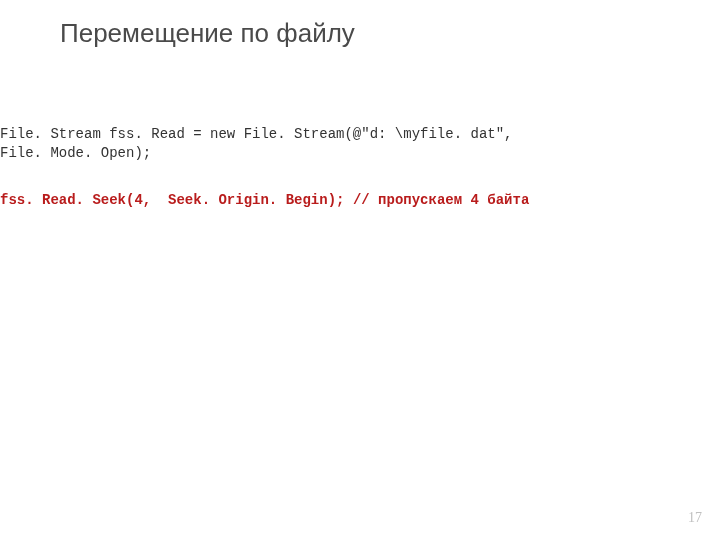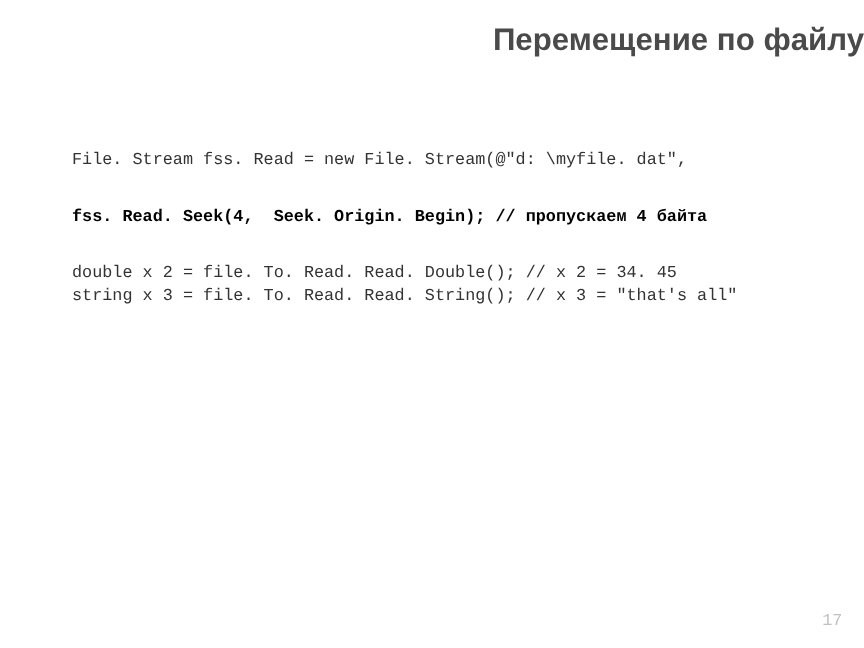--- a/index.html
+++ b/index.html
@@ -6,76 +6,68 @@
     margin: 0;
     padding: 0;
     width: 720px;
     height: 540px;
     background: #ffffff;
     font-family: "Segoe UI", Arial, sans-serif;
     position: relative;
     box-sizing: border-box;
   }
   .title {
-    text-align: right;
+    text-align: left;
     font-size: 26px;
-    font-weight: bold;
+    font-weight: normal;
     color: #4a4a4a;
     padding-top: 18px;
     padding-bottom: 8px;
     margin-left: 60px;
   }
   .code-area {
     margin-top: 68px;
-    margin-left: 60px;
     margin-right: 40px;
     font-family: "Courier New", Courier, monospace;
     font-size: 14px;
     color: #333;
     line-height: 1.35;
   }
   .block {
     margin-bottom: 28px;
   }
   .row {
     white-space: pre;
   }
   .bold {
     font-weight: bold;
-    color: #000000;
+    color: #b91c1c;
   }
   .pagenum {
     position: absolute;
     right: 18px;
     bottom: 14px;
     color: #c0c0c0;
     font-size: 14px;
-    font-family: Liberation Mono, monospace;
+    font-family: Liberation Serif, serif;
   }
 </style>
 </head>
 <body>
 
 <div class="title">Перемещение по файлу</div>
 
 <div class="code-area">
 
   <div class="block">
     <div class="row">File. Stream fss. Read = new File. Stream(@"d: \myfile. dat",</div>
+    <div class="row">File. Mode. Open);</div>
   </div>
 
   <div class="block bold">
     <span class="row">fss. Read. Seek(4,  Seek. Origin. Begin);</span><span>       </span><span class="row">// пропускаем 4 байта</span>
   </div>
 
-  <div class="block">
-    <div>
-      <span class="row">double x 2 = file. To. Read. Read. Double();</span><span>        </span><span class="row">// x 2 = 34. 45</span>
-    </div>
-    <div>
-      <span class="row">string x 3 = file. To. Read. Read. String();</span><span>        </span><span class="row">// x 3 = "that's all"</span>
-    </div>
-  </div>
 
 
 </div>
 
 <div class="pagenum">17</div>
 
 </body></html>

